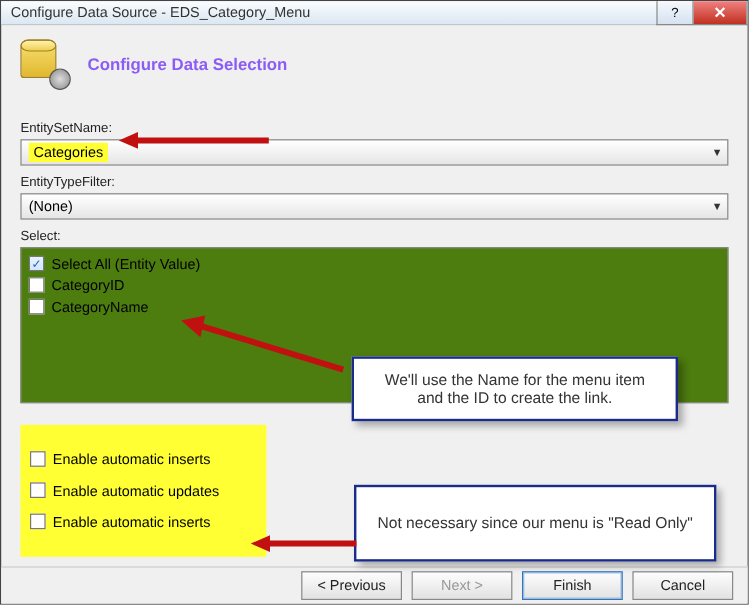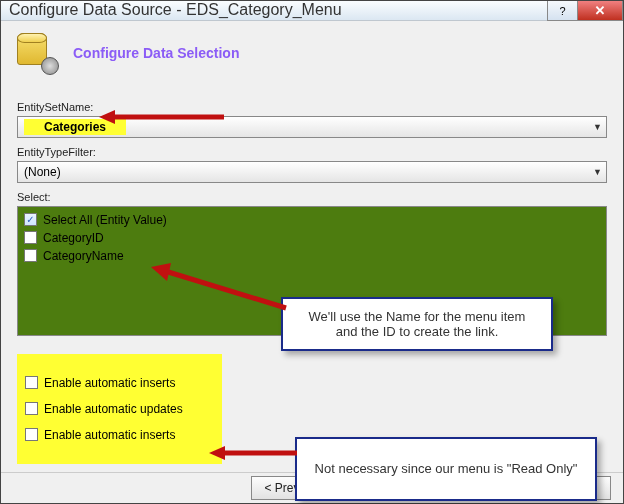--- a/index.html
+++ b/index.html
@@ -1,52 +1,52 @@
 <!DOCTYPE html>
 <html><head>
 <meta charset="utf-8">
 <style>
 * { box-sizing: border-box; margin: 0; padding: 0; }
 body { font-family: "Segoe UI", Tahoma, sans-serif; font-size: 12px; background: #fff; width: 624px; height: 504px; overflow: hidden; }
 
 .window { width: 624px; height: 504px; border: 1px solid #444; background: #f0f0f0; display: flex; flex-direction: column; }
 
 .titlebar { height: 28px; background: linear-gradient(#fafdff, #dbe7f2); border-bottom: 1px solid #bfc7cf; display: flex; align-items: center; padding-left: 8px; position: relative; }
-.titlebar-text { color: #333; font-size: 16px; }
+.titlebar-text { color: #333; font-size: 12px; }
 .titlebar-buttons { position: absolute; right: 0; top: 0; display: flex; }
 .tb-btn { width: 30px; height: 20px; border: 1px solid #888; border-top: none; display: flex; align-items: center; justify-content: center; font-size: 11px; }
 .tb-help { background: linear-gradient(#f5f8fc, #d5e2f0); border-right: none; }
 .tb-close { width: 46px; background: linear-gradient(#f08080, #c03020); color: #fff; font-weight: bold; font-size: 13px; }
 
 .header { display: flex; align-items: center; padding: 12px 16px; gap: 16px; }
 .db-icon { width: 40px; height: 40px; position: relative; }
 .db-cyl { width: 30px; height: 32px; background: linear-gradient(#f8e070, #e0b830); border: 1px solid #a08020; border-radius: 6px 6px 3px 3px; position: absolute; top: 0; left: 0; }
 .db-cyl::before { content: ""; position: absolute; top: -1px; left: -1px; right: -1px; height: 8px; background: linear-gradient(#fff2b0, #f0d050); border: 1px solid #a08020; border-radius: 50%/100%; }
 .db-gear { position: absolute; bottom: -2px; right: -2px; width: 18px; height: 18px; background: radial-gradient(#ddd, #888); border: 1px solid #555; border-radius: 50%; }
 .header-title { font-size: 14px; font-weight: bold; color: #8b5cf6; }
 
 .content { flex: 1; padding: 8px 16px; position: relative; }
 
 .field-label { font-size: 11px; color: #222; margin-bottom: 3px; margin-top: 8px; }
 .dropdown { width: 100%; height: 22px; border: 1px solid #888; background: linear-gradient(#fff, #e5e5e5); display: flex; align-items: center; padding: 0 6px; position: relative; font-size: 12px; }
 .dropdown .arrow { position: absolute; right: 4px; top: 50%; transform: translateY(-50%); font-size: 9px; color: #333; }
-.dropdown.highlight .dd-text { background: #ffff33; padding: 1px 20px; font-weight: bold; }
+.dropdown.highlight .dd-text { background: #ffff33; padding: 1px 4px; }
 
 .select-box { border: 1px solid #888; background: #4d7c0f; height: 130px; padding: 4px 6px; }
 .chk-row { display: flex; align-items: center; gap: 6px; height: 18px; }
 .chk { width: 13px; height: 13px; border: 1px solid #777; background: #fff; display: flex; align-items: center; justify-content: center; font-size: 10px; color: #3060c0; }
 .chk.checked::after { content: "✓"; }
 .chk.checked { background: linear-gradient(#eaf3ff, #cfe6ff); }
 
 .auto-block { background: #ffff33; padding: 16px 8px; width: 205px; margin-top: 18px; }
 .auto-block .chk-row { height: 26px; }
 
 .callout { position: absolute; background: #fff; border: 2px solid #1a2b8a; padding: 10px 14px; font-size: 13px; color: #333; text-align: center; box-shadow: 4px 4px 6px rgba(0,0,0,0.3); font-family: Arial, sans-serif; }
-.callout1 { top: 212px; left: 280px; width: 272px; }
-.callout2 { top: 352px; left: 294px; width: 302px; height: 64px; display: flex; align-items: center; justify-content: center; }
+.callout1 { top: 212px; left: 292px; width: 272px; }
+.callout2 { top: 319px; left: 294px; width: 302px; height: 64px; display: flex; align-items: center; justify-content: center; }
 
 .red-arrow { position: absolute; pointer-events: none; }
 
 .footer { height: 44px; border-top: 1px solid #ccc; display: flex; align-items: center; justify-content: flex-end; gap: 8px; padding: 0 12px; background: #f0f0f0; }
 .btn { width: 84px; height: 24px; border: 1px solid #888; background: linear-gradient(#fdfdfd, #e2e2e2); font-size: 12px; color: #222; display: flex; align-items: center; justify-content: center; }
 .btn.disabled { color: #999; }
 .btn.primary { border: 1px solid #3a72b8; box-shadow: inset 0 0 0 1px #9fc6ec; }
 </style>
 </head>
 <body>

